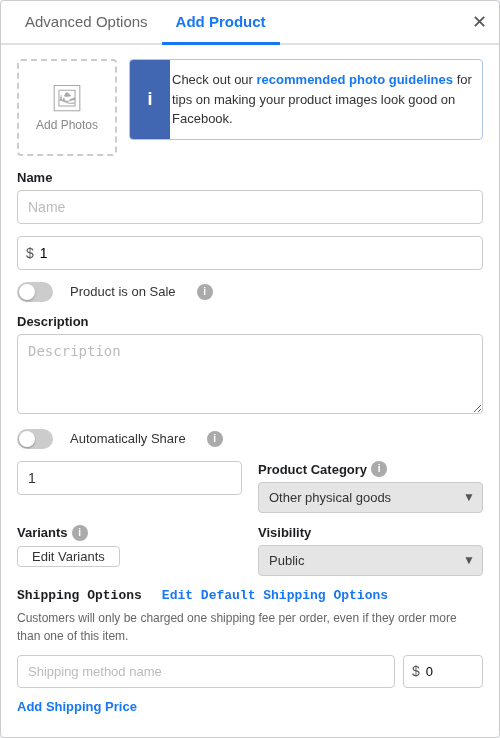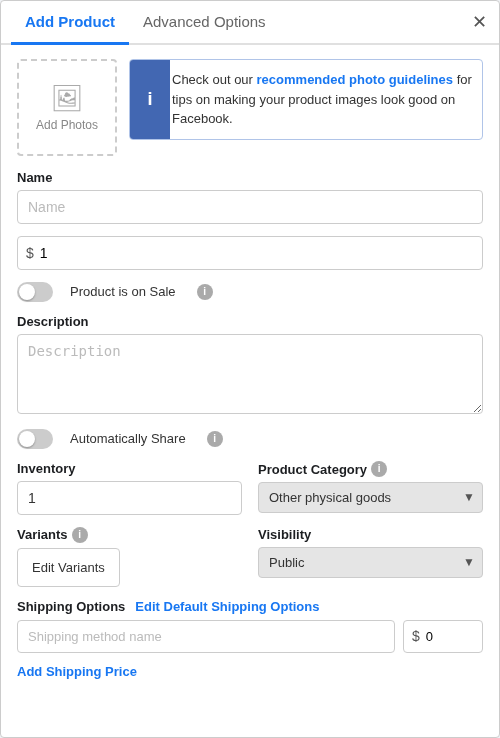--- a/index.html
+++ b/index.html
@@ -227,33 +227,34 @@
     .select-arrow {
       position: absolute;
       right: 8px;
       top: 50%;
       transform: translateY(-50%);
       pointer-events: none;
       color: #555;
       font-size: 12px;
     }
     .outline-btn {
-      padding: 11px 14px;
+      padding: 2px 14px;
       border: 1px solid #ccc;
       border-radius: 4px;
       background: #fff;
       font-size: 13px;
       color: #333;
       cursor: pointer;
     }
     .shipping-section-header {
       display: flex;
       align-items: flex-end;
       margin-bottom: 6px;
-      gap: 10px;
+      gap: 20px;
+      font-family: Liberation Mono, monospace;
     }
     .shipping-title {
       font-size: 13px;
       font-weight: 700;
       color: #1c1e21;
     }
     .link-text {
       color: #1877f2;
       font-weight: 600;
       font-size: 13px;
@@ -307,22 +308,22 @@
       cursor: pointer;
       text-decoration: none;
     }
   </style>
 </head>
 <body>
 
 <div class="modal">
 
   <div class="tab-bar">
+    <div class="tab">Advanced Options</div>
     <div class="tab active">Add Product</div>
-    <div class="tab">Advanced Options</div>
     <span class="tab-close">✕</span>
   </div>
 
   <div class="modal-body">
 
     <div class="top-section">
       <div class="photo-area">
         <span class="photo-icon">🖼</span>
         <span>Add Photos</span>
       </div>
@@ -362,21 +363,20 @@
     <div class="toggle-row">
       <div class="toggle">
         <div class="toggle-knob"></div>
       </div>
       <span class="toggle-label">Automatically Share</span>
       <span class="info-circle">i</span>
     </div>
 
     <div class="two-col">
       <div>
-        <div class="field-label">Inventory</div>
         <input class="text-input" type="text" value="1" style="">
       </div>
       <div>
         <div class="field-label" style="display:flex;align-items:flex-end;">
           <span>Product Category</span>
           <span class="info-circle">i</span>
         </div>
         <div class="select-wrapper">
           <select>
             <option>Other physical goods</option>
@@ -409,20 +409,21 @@
           <span class="select-arrow">▼</span>
         </div>
       </div>
     </div>
 
     <div>
       <div class="shipping-section-header">
         <span class="shipping-title">Shipping Options</span>
         <a href="#" class="link-text">Edit Default Shipping Options</a>
       </div>
+      <p class="shipping-desc">Customers will only be charged one shipping fee per order, even if they order more than one of this item.</p>
       <div class="shipping-row">
         <input class="shipping-name-input" type="text" placeholder="Shipping method name" style="">
         <div class="shipping-price-wrapper">
           <span class="price-prefix">$ </span>
           <input class="shipping-price-input" type="text" value="0" style="">
         </div>
       </div>
       <a href="#" class="add-shipping-link">Add Shipping Price</a>
     </div>
 

